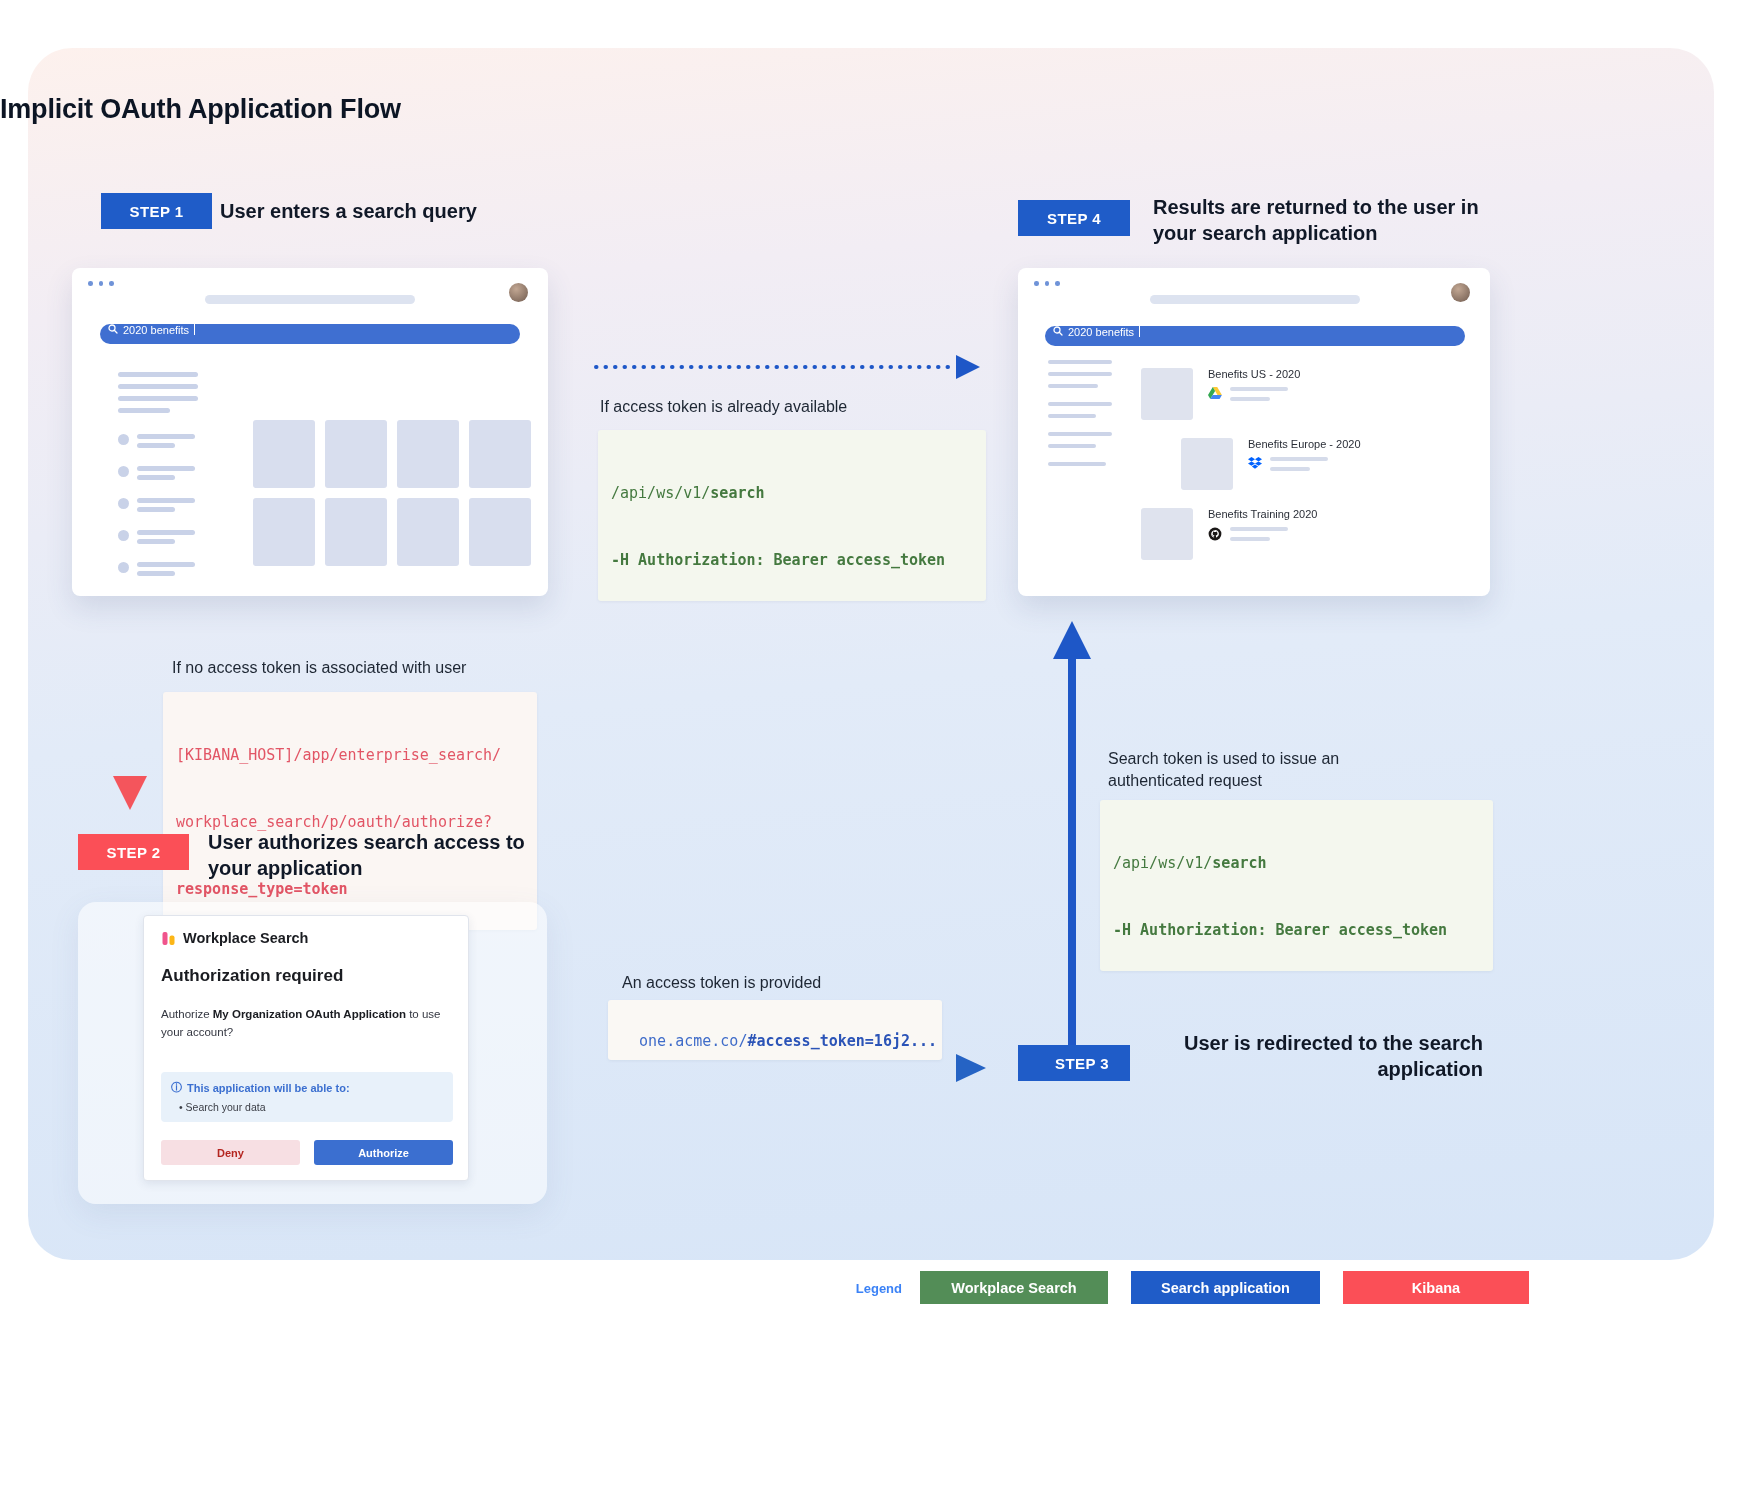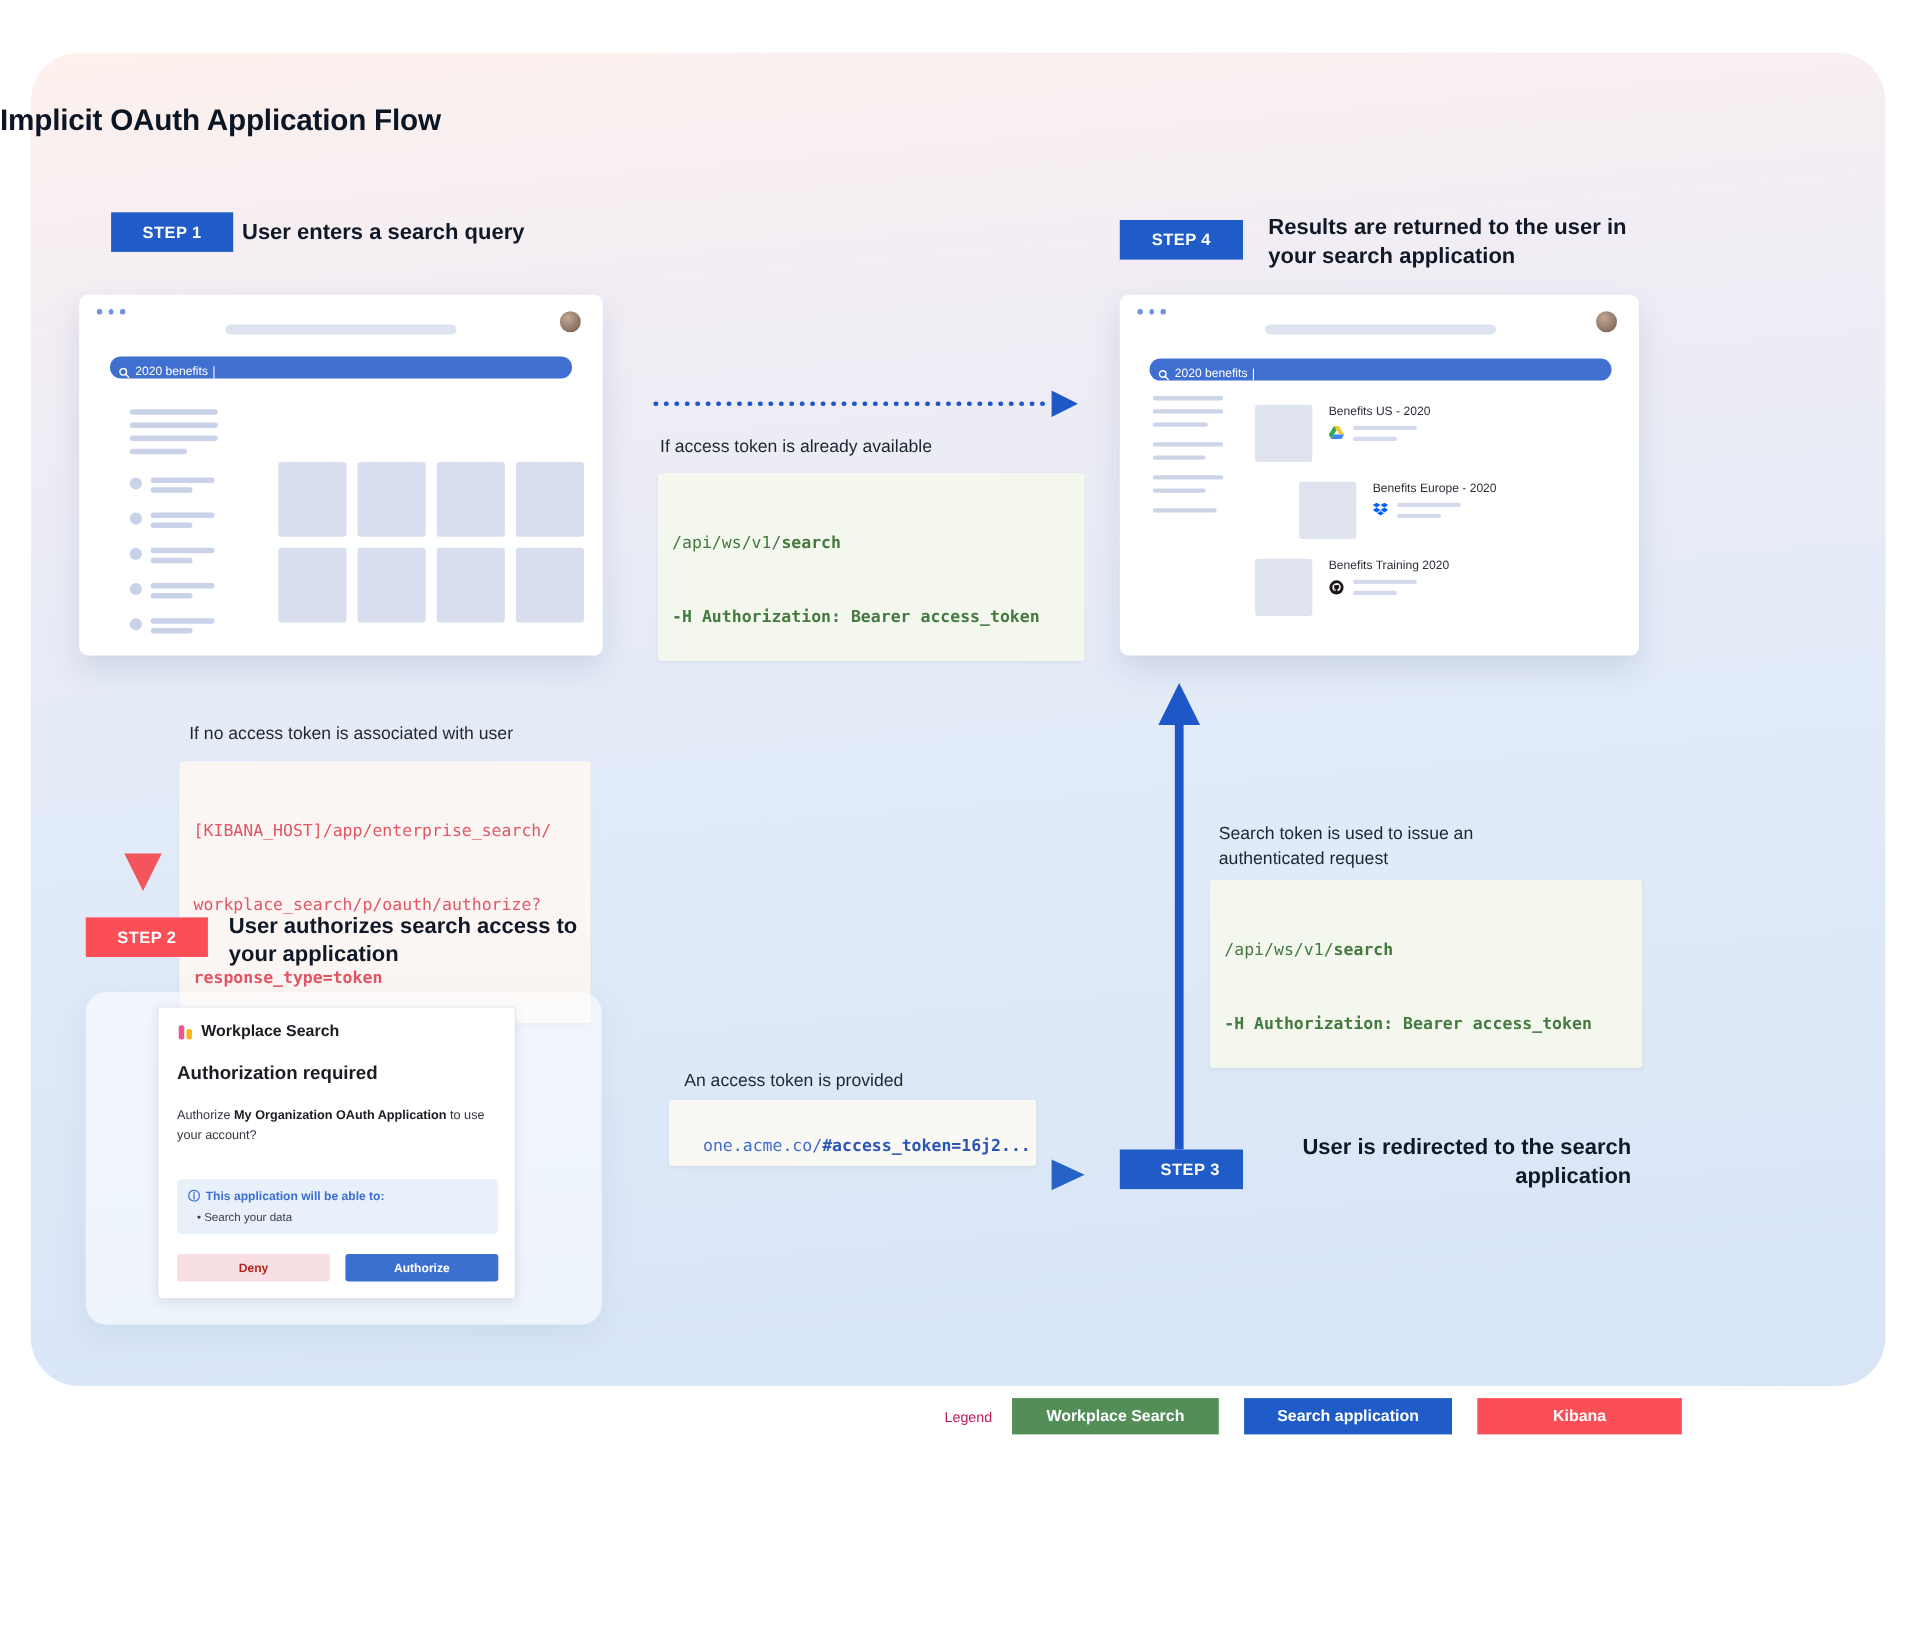--- a/index.html
+++ b/index.html
@@ -37,21 +37,21 @@
   }
   .win-dots { position:absolute; left:16px; top:13px; display:flex; gap:6px; }
   .win-dots i { width:4.5px; height:4.5px; border-radius:50%; background:#6f93d8; }
   .win-pill { position:absolute; top:27px; width:210px; height:9px; border-radius:5px; background:#dde3f0; }
   .win-avatar {
     position:absolute; top:15px; width:19px; height:19px; border-radius:50%;
     background:radial-gradient(circle at 38% 32%, #c2a793, #6f5a4e);
   }
   .search-bar {
     position:absolute; height:20px; border-radius:10px; background:#3f6fd1;
-    display:flex; align-items:flex-end; padding:0 8px; gap:5px;
+    display:flex; align-items:flex-start; padding:0 8px; gap:5px;
     color:#fff; font-size:11px; white-space:nowrap;
   }
   .cursor { width:1px; height:11px; background:#fff; }
 
   
   .sk-line { height:5px; border-radius:2.5px; background:#c9d2e8; margin-bottom:7px; }
   .sk-item { display:flex; gap:8px; margin-bottom:14px; align-items:flex-start; }
   .sk-dot { width:11px; height:11px; border-radius:50%; background:#c9d2e8; flex:none; }
   .sk-sm { height:5px; border-radius:2.5px; background:#c9d2e8; margin-bottom:4px; }
   .grid8 { position:absolute; display:grid; grid-template-columns:repeat(4,62px); grid-auto-rows:68px; gap:10px; }
@@ -101,21 +101,21 @@
   .auth-permission::before { content:"•  "; }
   .btn {
     position:absolute; top:224px; width:139px; height:25px; border-radius:3px;
     display:flex; align-items:center; justify-content:center;
     font-size:11px; font-weight:700; cursor:pointer;
   }
   .btn-deny { left:17px; background:#f7dfe3; color:#b4251f; }
   .btn-authorize { left:170px; background:#3b6fd0; color:#fff; }
 
   
-  .legend-label { position:absolute; left:782px; top:1281px; width:120px; text-align:right; font-size:13px; font-weight:400; color:#be185d; }
+  .legend-label { position:absolute; left:782px; top:1281px; width:120px; text-align:right; font-size:13px; font-weight:700; color:#3b82f6; }
   .legend-box {
     position:absolute; top:1271px; height:33px;
     display:flex; align-items:center; justify-content:center;
     color:#fff; font-weight:700; font-size:14.5px;
   }
   svg.arrow { position:absolute; overflow:visible; }
 </style>
 </head>
 <body>
 

